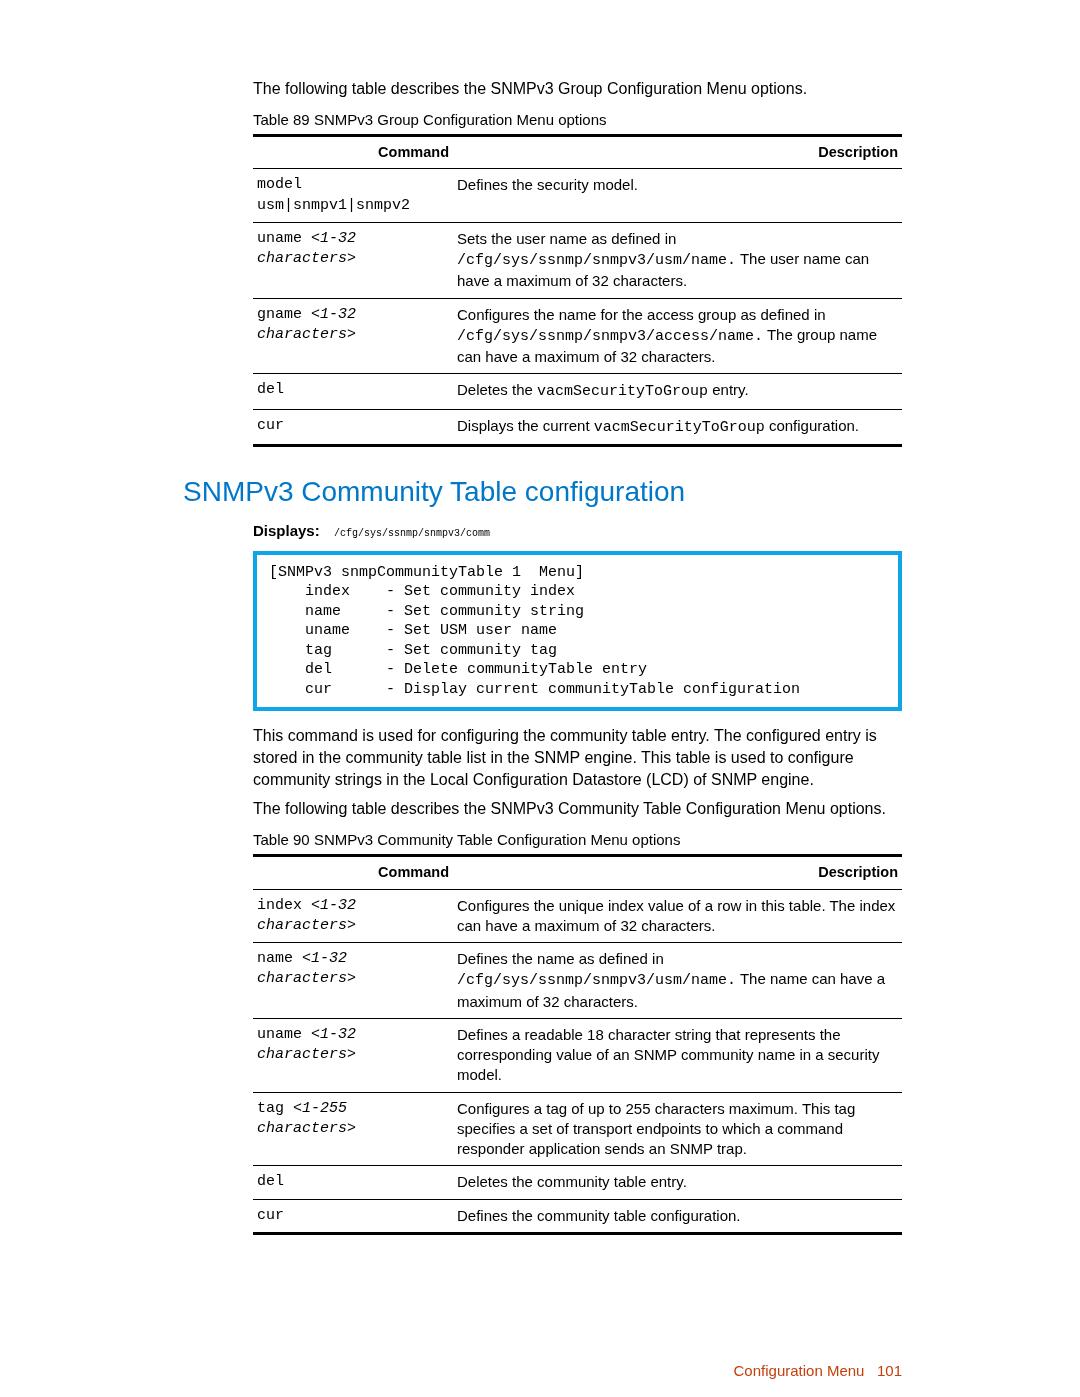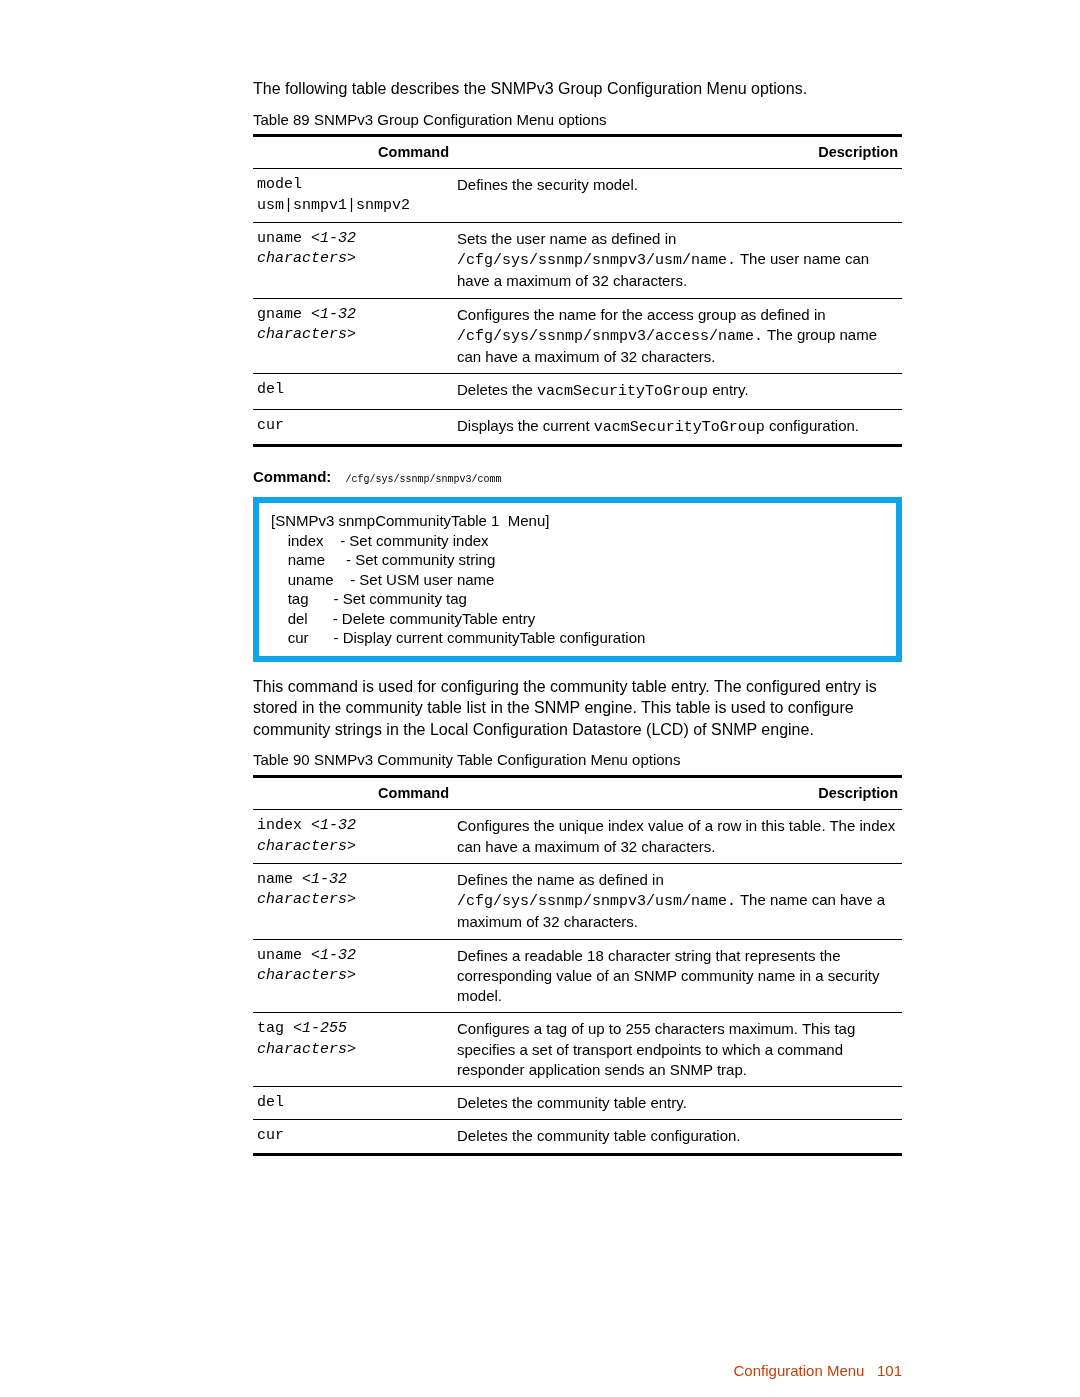--- a/index.html
+++ b/index.html
@@ -94,23 +94,23 @@
   .cmd-line .bold {
     font-weight: 700;
   }
   .cmd-line .mono {
     font-family: "Courier New", monospace;
     font-size: 10px;
     margin-left: 10px;
   }
   .code-box {
     margin: 0 0 14px 70px;
-    border: 6px solid #0ea5e9;
+    border: 4px solid #0ea5e9;
     padding: 8px 12px;
-    font-family: Liberation Sans, sans-serif;
+    font-family: Liberation Mono, monospace;
     font-size: 15px;
     white-space: pre;
     line-height: 1.3;
     color: #000;
   }
   .footer {
     position: absolute;
     bottom: 30px;
     right: 80px;
     font-family: "Segoe UI Light", "Segoe UI", Arial, sans-serif;
@@ -157,35 +157,37 @@
           <td class="cmd"><span>del</span></td>
           <td class="desc-cell"><span>Deletes the </span><span class="mono">vacmSecurityToGroup</span><span> entry.</span></td>
         </tr>
         <tr>
           <td class="cmd"><span>cur</span></td>
           <td class="desc-cell"><span>Displays the current </span><span class="mono">vacmSecurityToGroup</span><span> configuration.</span></td>
         </tr>
       </tbody>
   </table>
 
+  <h2 class="section">SNMPv3 Community Table configuration</h2>
 
   <div class="cmd-line">
-    <span class="bold">Command:</span>
+    <span class="bold">Displays:</span>
     <span class="mono">/cfg/sys/ssnmp/snmpv3/comm</span>
   </div>
 
   <div class="code-box">[SNMPv3 snmpCommunityTable 1  Menu]
     index    - Set community index
     name     - Set community string
     uname    - Set USM user name
     tag      - Set community tag
     del      - Delete communityTable entry
     cur      - Display current communityTable configuration</div>
 
   <p class="body-text desc">This command is used for configuring the community table entry. The configured entry is stored in the community table list in the SNMP engine. This table is used to configure community strings in the Local Configuration Datastore (LCD) of SNMP engine.</p>
+  <p class="body-text">The following table describes the SNMPv3 Community Table Configuration Menu options.</p>
 
   <div class="table-caption">
     <span class="tbl-label">Table 90</span><span> SNMPv3 Community Table Configuration Menu options</span>
   </div>
 
   <table class="options">
     <thead>
       <tr>
         <th>Command</th>
         <th>Description</th>
@@ -211,21 +213,21 @@
           <td class="cmd"><span>tag </span><span class="ital">&lt;1-255
 characters&gt;</span></td>
           <td class="desc-cell"><span>Configures a tag of up to 255 characters maximum. This tag specifies a set of transport endpoints to which a command responder application sends an SNMP trap.</span></td>
         </tr>
         <tr>
           <td class="cmd"><span>del</span></td>
           <td class="desc-cell"><span>Deletes the community table entry.</span></td>
         </tr>
         <tr>
           <td class="cmd"><span>cur</span></td>
-          <td class="desc-cell"><span>Deletes the community table configuration.</span></td>
+          <td class="desc-cell"><span>Defines the community table configuration.</span></td>
         </tr>
       </tbody>
   </table>
 
   <div class="footer">
     <span>Configuration Menu</span>&nbsp;&nbsp;&nbsp;<span>101</span>
   </div>
 
 </div>
 

